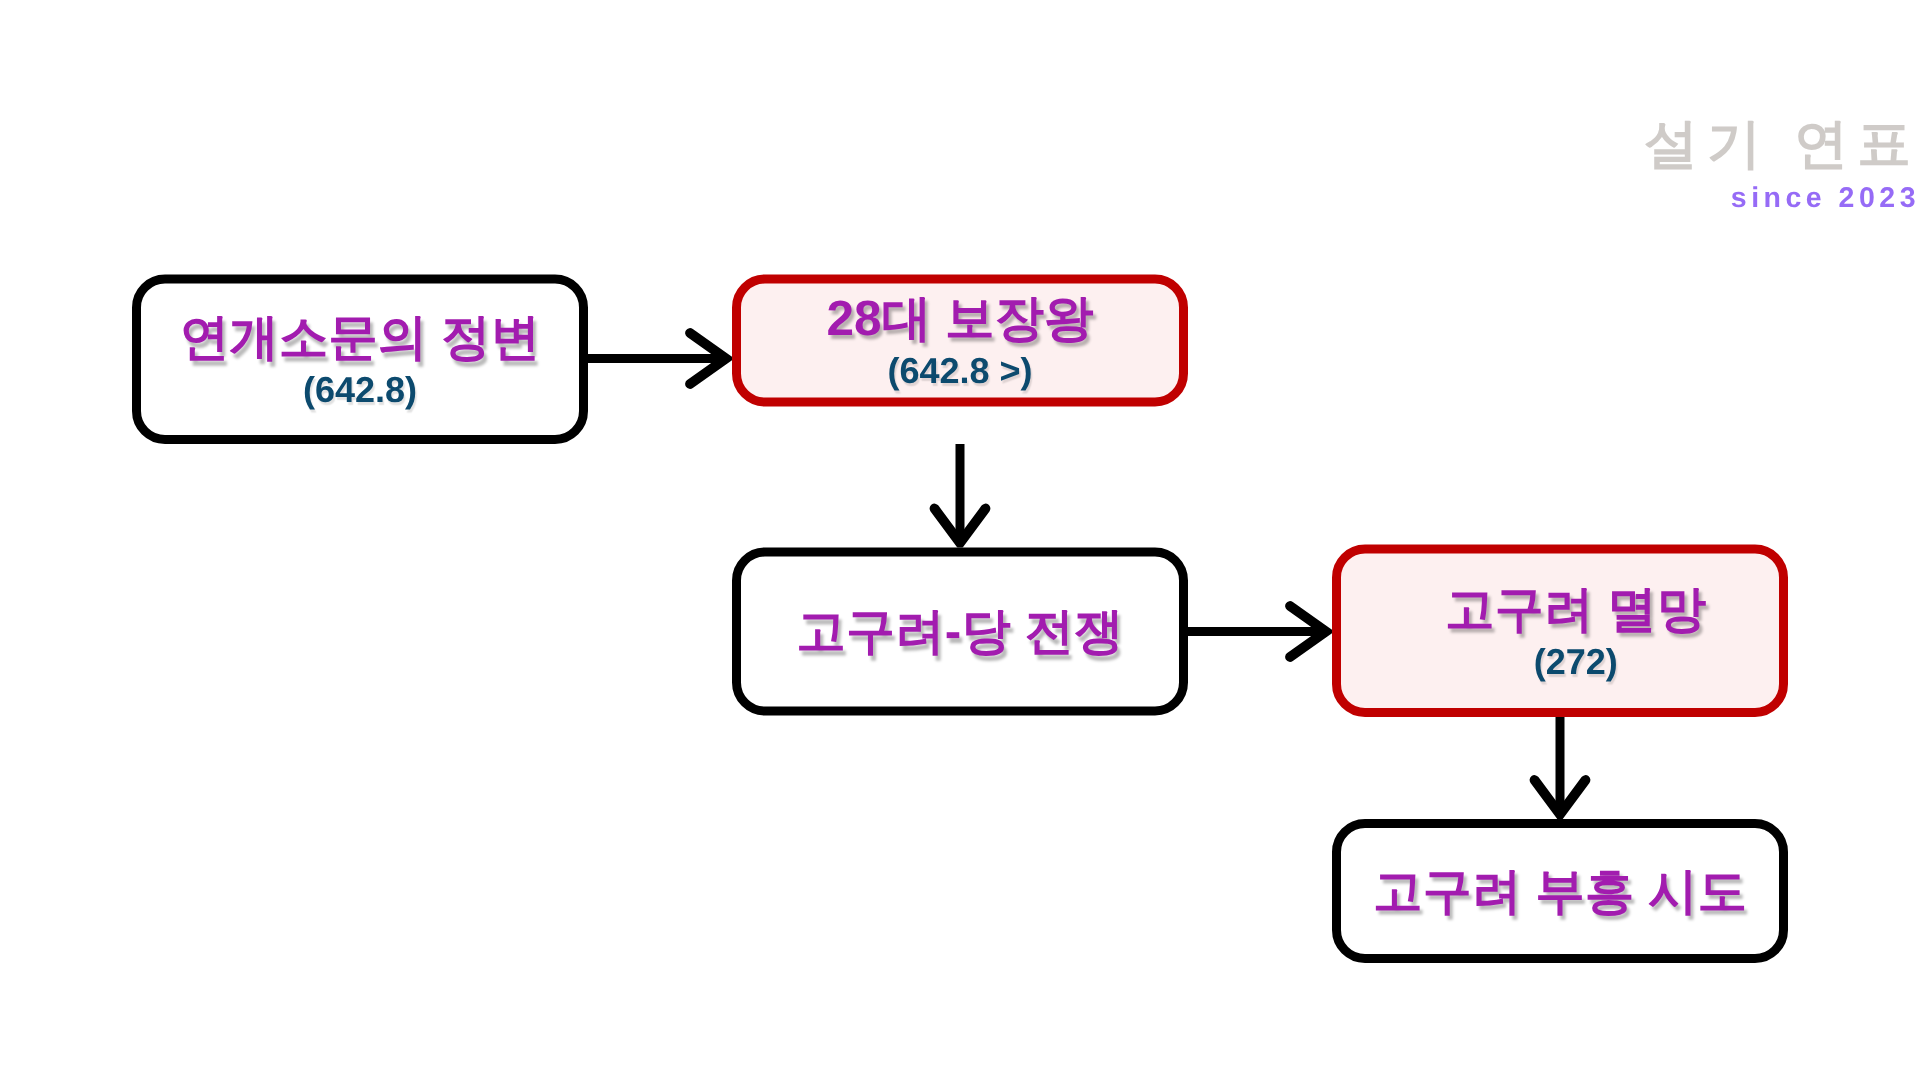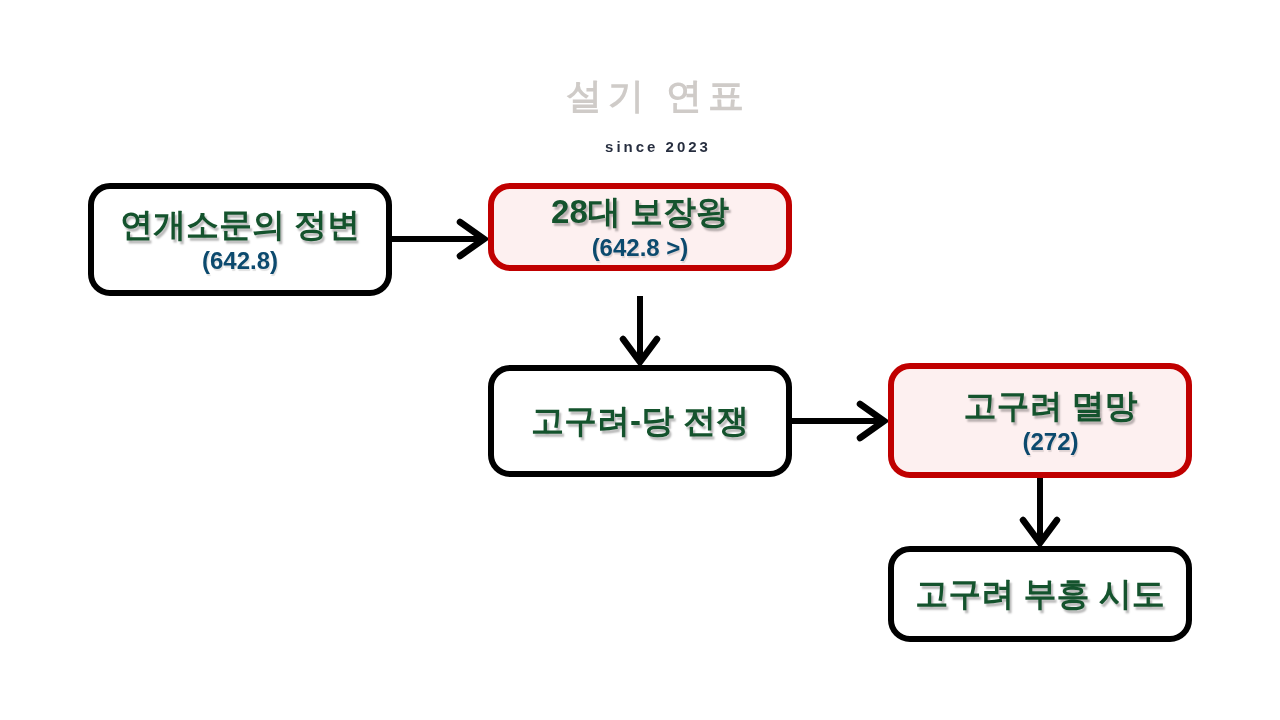--- a/index.html
+++ b/index.html
@@ -9,37 +9,37 @@
     background: #ffffff;
     font-family: "Liberation Sans", "DejaVu Sans", sans-serif;
     overflow: hidden;
   }
 
   
   .watermark {
     position: absolute;
     left: 0; top: 72px;
     width: 1280px;
-    text-align: center;
+    text-align: right;
     user-select: none;
     padding-left: 36px;
   }
   .watermark-title {
     font-size: 36px;
     font-weight: 700;
     letter-spacing: 6px;
     color: #c7c3bf;
     opacity: 0.85;
   }
   .watermark-sub {
-    margin-top: 17px;
-    font-size: 15px;
+    margin-top: 1px;
+    font-size: 19px;
     font-weight: 600;
     letter-spacing: 3px;
-    color: #0f172a;
+    color: #8b5cf6;
     opacity: 0.9;
   }
 
   
   .node {
     position: absolute;
     width: 304px;
     border: 6px solid #000000;
     border-radius: 22px;
     background: #ffffff;
@@ -48,21 +48,21 @@
     align-items: center;
     justify-content: center;
   }
   .node.red {
     border-color: #c00000;
     background: #fdf0f0;
   }
   .node-title {
     font-size: 33px;
     font-weight: 800;
-    color: #14532d;
+    color: #a21caf;
     text-shadow: 2px 3px 2px rgba(0,0,0,0.28);
     white-space: nowrap;
     line-height: 1.2;
   }
   .node-subtitle {
     font-size: 24px;
     font-weight: 800;
     color: #0c4a6e;
     text-shadow: 1px 2px 1px rgba(0,0,0,0.12);
     line-height: 1.15;

